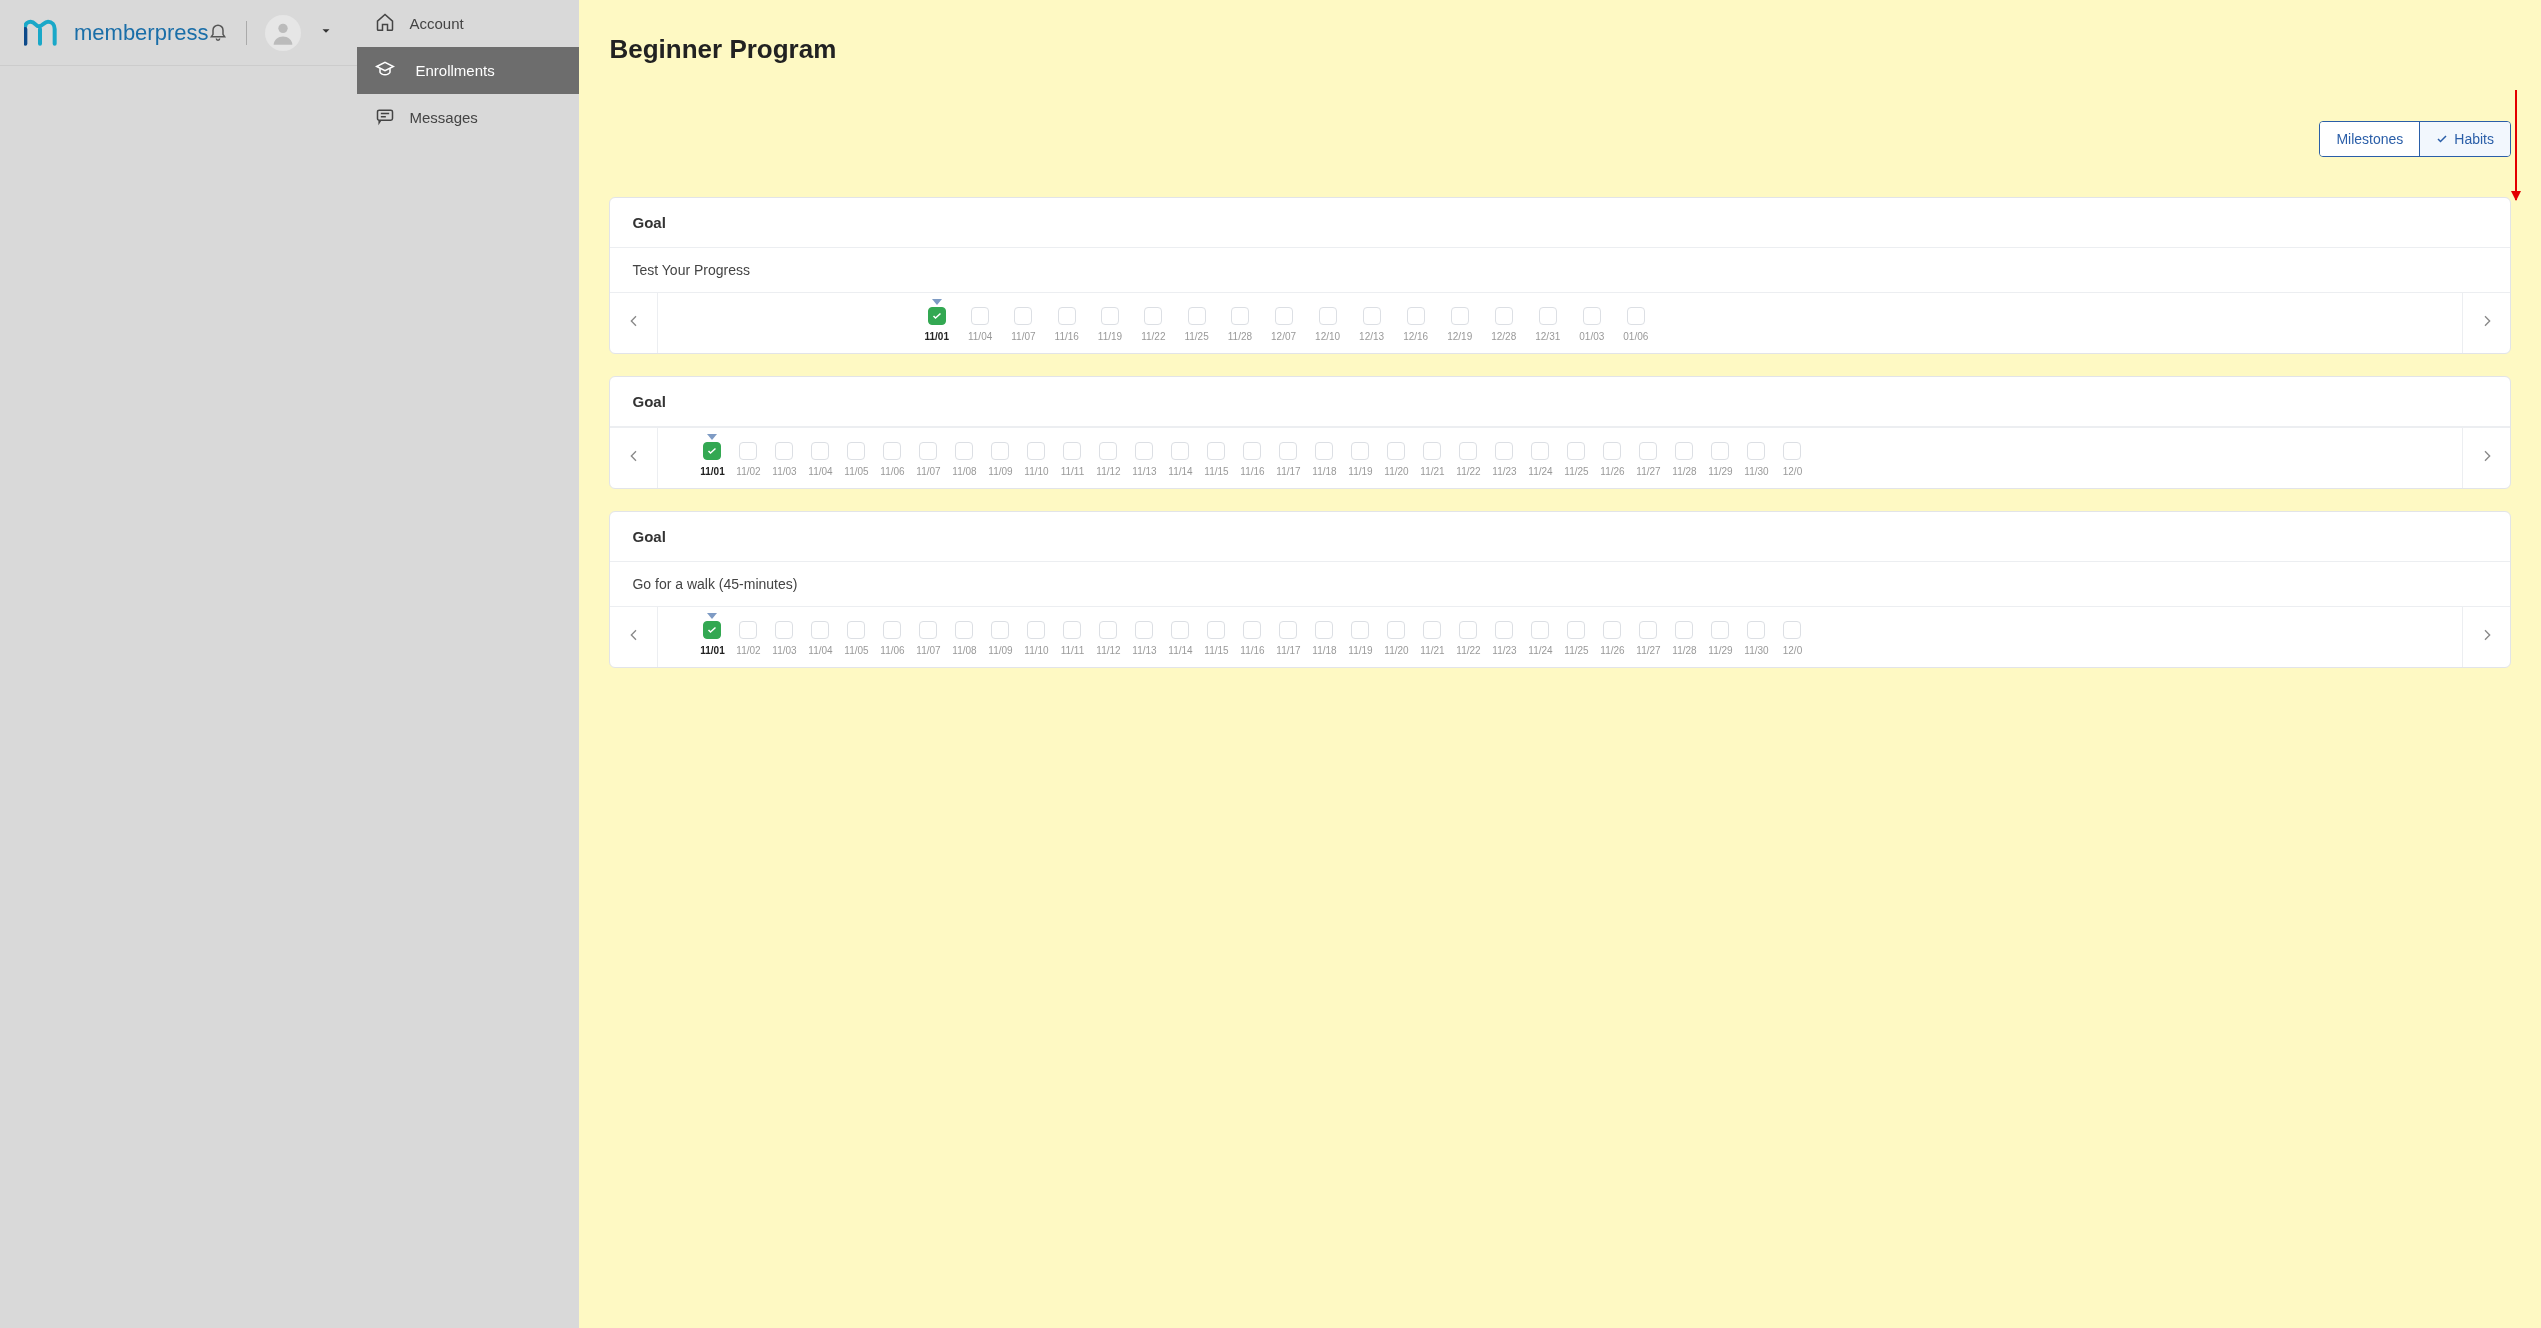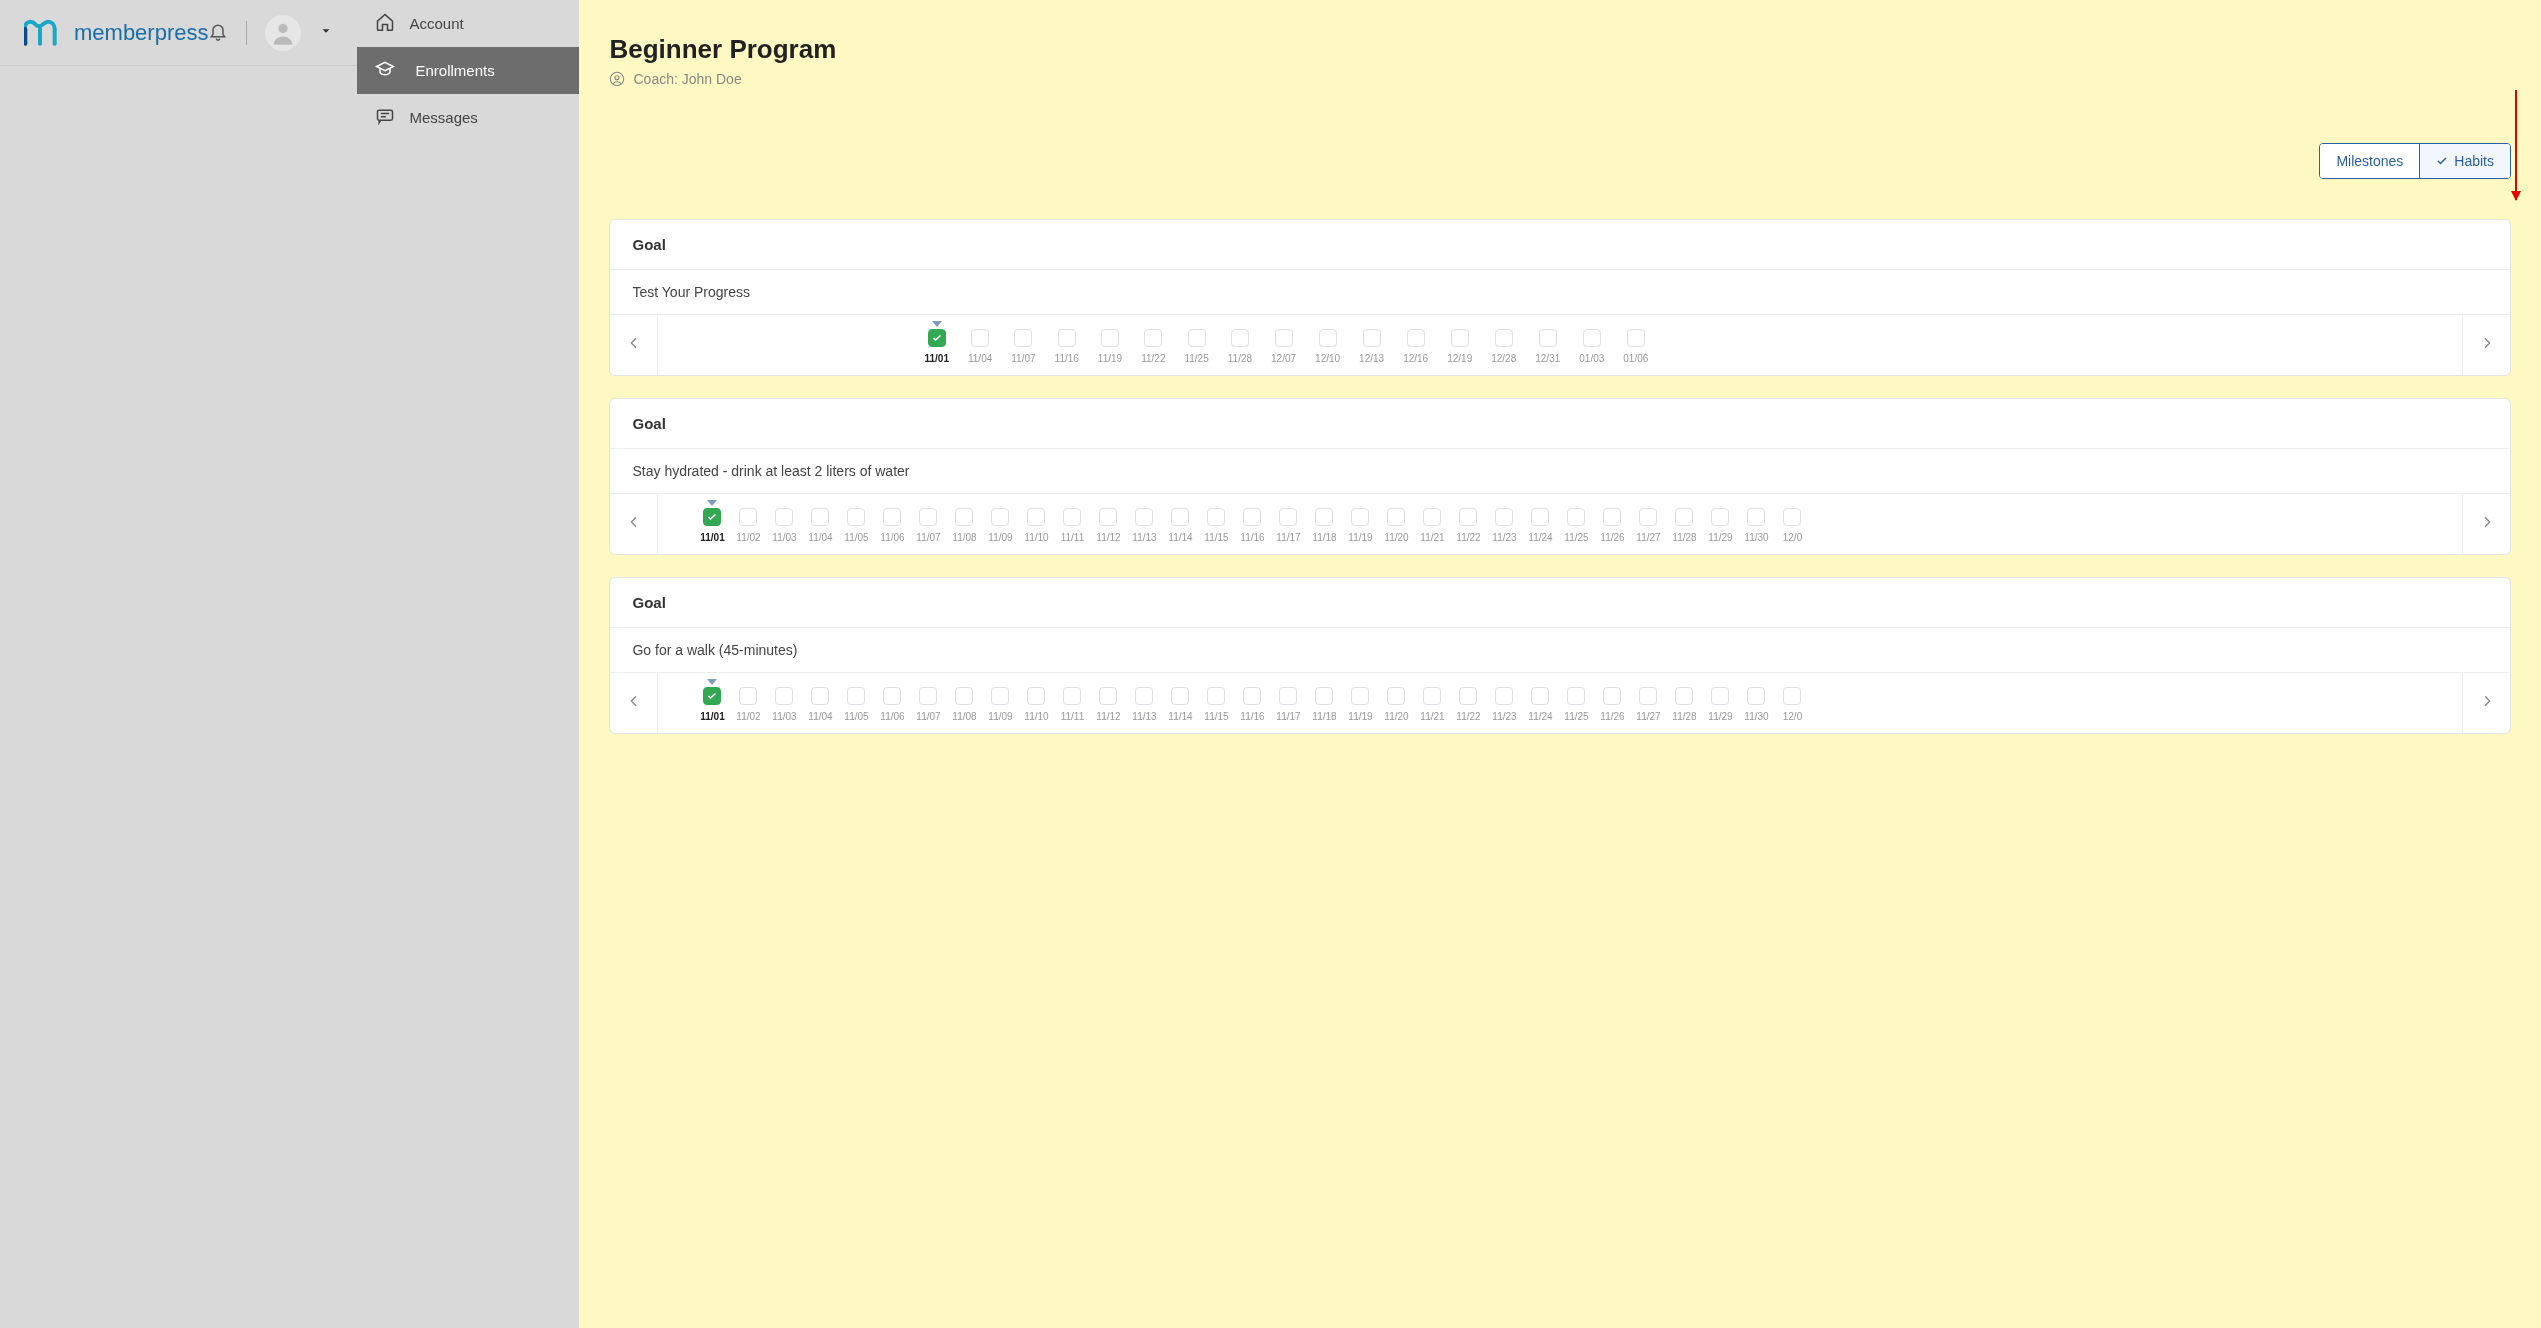--- a/index.html
+++ b/index.html
@@ -131,31 +131,20 @@
                 <path d="M7 17l-2 3v-3"></path>
               </svg></span>
             <span>Messages</span>
           </li>
         </ul>
     </div>
 
     <div class="main">
       <div class="anno-arrow"></div>
       <h1 class="page-title">Beginner Program</h1>
-      <div class="coach-line">
-        <svg viewBox="0 0 24 24" fill="none" stroke="currentColor" stroke-width="1.6">
-          <circle cx="12" cy="12" r="10"></circle>
-            <circle cx="12" cy="10" r="3"></circle>
-            <path d="M6 20c1-3 4-4 6-4s5 1 6 4"></path>
-        </svg>
-        <span>
-          <span>Coach:</span>
-          <span>John Doe</span>
-        </span>
-      </div>
 
       <div class="tabs-row">
         <div class="tab-group">
           <button class="tab-btn">
             <span>Milestones</span>
           </button>
           <button class="tab-btn active">
             <svg viewBox="0 0 24 24" fill="none" stroke="currentColor" stroke-width="3">
                 <path d="M4 12l5 5L20 6"></path>
               </svg>
@@ -251,21 +240,20 @@
               </div>
               <div class="nav-arrow right">
                 <span><svg viewBox="0 0 24 24" fill="none" stroke="currentColor" stroke-width="2">
                     <path d="M9 5l7 7-7 7"></path>
                   </svg></span>
               </div>
             </div>
           </div>
           <div class="goal-card">
             <div class="goal-header">Goal</div>
-            <div class="goal-subtitle">Stay hydrated - drink at least 2 liters of water</div>
             <div class="tracker-row">
               <div class="nav-arrow left">
                 <span><svg viewBox="0 0 24 24" fill="none" stroke="currentColor" stroke-width="2">
                     <path d="M15 5l-7 7 7 7"></path>
                   </svg></span>
               </div>
               <div class="tracker" style="padding-left: 36px; gap: 0px;">
                 <div class="track-cell active">
                   <div class="track-marker"></div>
                   <div class="track-box checked">

